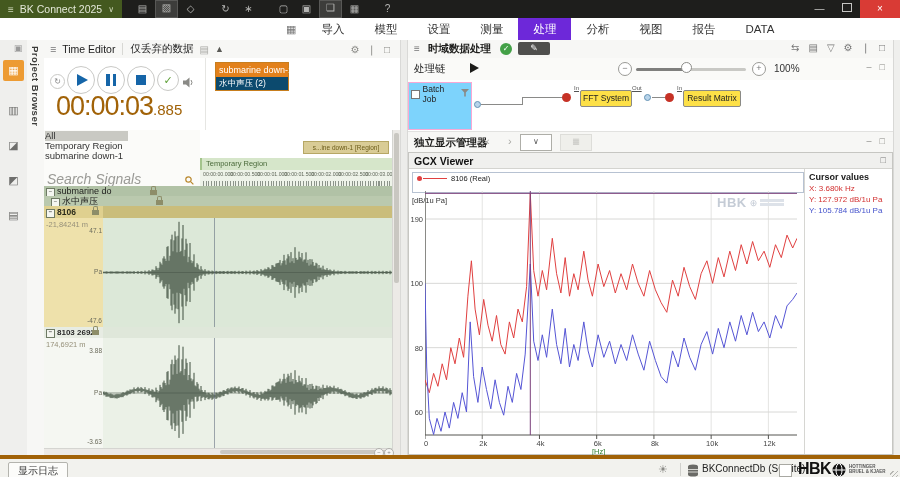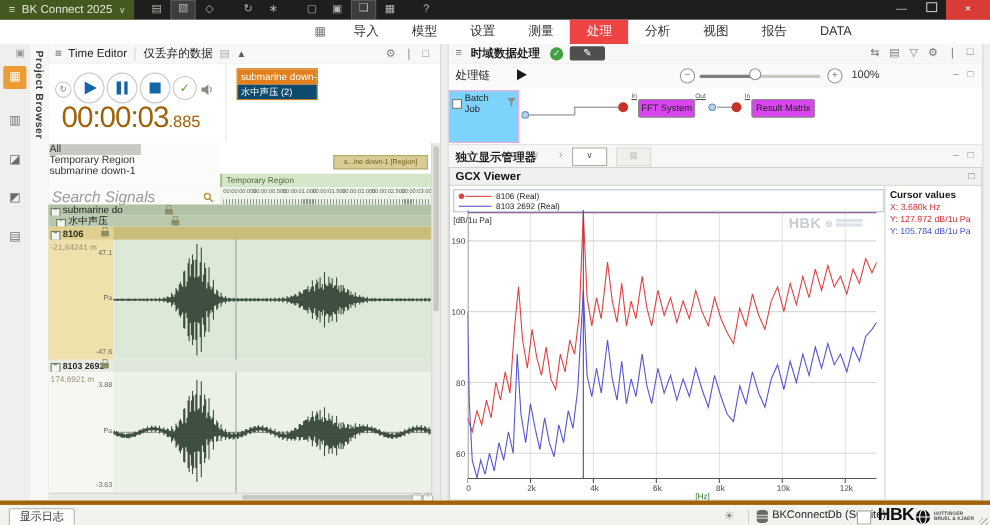--- a/index.html
+++ b/index.html
@@ -14,21 +14,21 @@
   .tbi.pressed{background:#3d3d3b;border:1px solid #585856;line-height:14px;}
   .tb-title{left:0;top:0;width:900px;height:18px;line-height:18px;text-align:center;color:#cfcfcd;font-size:10.5px;pointer-events:none;margin-top:31px;}
   .winbtn{width:27px;height:18px;line-height:18px;text-align:center;color:#c5c5c3;font-size:10px;}
   .winclose{width:40px;background:#d93b35;color:#fff;}
   .maxico{display:inline-block;width:8px;height:7px;border:1px solid #c5c5c3;}
   
   .menubar{left:0;top:18px;width:900px;height:22px;background:#ffffff;border-bottom:1px solid #e3e3e1;}
   .menurow{position:absolute;left:276px;top:0;height:22px;display:flex;align-items:stretch;}
   .menu-ic{line-height:22px;color:#777;font-size:11px;padding:0 10px;}
   .mtab{line-height:22px;font-size:11.5px;color:#333;padding:0 15px;}
-  .mtab.active{background:#ef4444;color:#fff;}
+  .mtab.active{background:#6d28d9;color:#fff;}
   
   .rail{left:0;top:40px;width:27px;height:415px;background:#efefed;border-right:1px solid #dcdcda;}
   .rail-pop{left:14px;top:43px;font-size:9px;color:#999;}
   .rail-ic{position:absolute;left:3px;width:21px;height:21px;line-height:21px;text-align:center;font-size:11px;color:#6e6e6c;}
   .rail-ic.active{background:#ed9b33;color:#fff;border-radius:2px;}
   .pbstrip{left:27px;top:40px;width:17px;height:415px;background:#f7f7f5;border-right:1px solid #dcdcda;}
   .pbtext{left:30px;top:46px;writing-mode:vertical-lr;font-size:9.5px;font-weight:bold;color:#3c3c3a;letter-spacing:0.5px;}
   
   .te-head{left:44px;top:40px;width:356px;height:18px;background:#f7f7f5;border-bottom:1px solid #ddddda;display:flex;align-items:center;font-size:10.5px;color:#222;}
   .te-head .sp{margin-left:6px;}
@@ -99,37 +99,37 @@
   .pct{position:absolute;left:366px;top:5px;font-size:10px;color:#333;}
   .collapse{position:absolute;right:8px;top:4px;color:#8a8a86;font-size:9px;display:flex;gap:8px;}
   .canvas{left:408px;top:80px;width:485px;height:51px;background:#fff;border-bottom:1px solid #d8d8d6;}
   .batchbox{position:absolute;left:0;top:2px;width:62px;height:46px;border:1px solid #f9a8d4;background:#7dd3fc;}
   .batchhead{display:flex;align-items:center;gap:3px;padding:1px 2px;font-size:8.5px;color:#222;}
   .cb{width:7px;height:7px;border:1px solid #777;background:#fff;}
   .wire{position:absolute;background:#8a8a88;}
   .bluedot{position:absolute;width:7px;height:7px;border-radius:50%;background:#b8d4ea;border:1px solid #6593b5;box-sizing:border-box;}
   .reddot{position:absolute;width:9px;height:9px;border-radius:50%;background:#c63226;}
   .portlbl{position:absolute;font-size:6px;color:#555;text-decoration:underline;}
-  .nodebox{position:absolute;top:10px;height:15px;border:1px solid #8a8a86;border-radius:2px;background:#d946ef;font-size:8.5px;line-height:15px;text-align:center;color:#222;}
+  .nodebox{position:absolute;top:10px;height:15px;border:1px solid #8a8a86;border-radius:2px;background:#fde047;font-size:8.5px;line-height:15px;text-align:center;color:#222;}
   .dmbar{left:408px;top:131px;width:485px;height:21px;background:#f7f7f5;border-top:1px solid #e2e2e0;border-bottom:1px solid #cfcfcb;}
   .dm-title{position:absolute;left:6px;top:4px;font-size:10.5px;font-weight:bold;color:#1e1e1c;}
   .navchev{position:absolute;top:3px;font-size:11px;color:#a8a8a4;}
   .ddbtn{position:absolute;left:112px;top:2px;width:30px;height:15px;background:#fff;border:1px solid #aeaea8;color:#555;font-size:8px;line-height:14px;text-align:center;}
   .disbtn{position:absolute;left:152px;top:2px;width:30px;height:15px;background:#efefeb;border:1px solid #dddDD9;border:1px solid #ddddd9;color:#c6c6c2;font-size:8px;line-height:14px;text-align:center;}
   .gcx{left:408px;top:152px;width:485px;height:303px;border:1px solid #c6c6c2;box-sizing:border-box;background:#fff;}
   .gcx-title{position:absolute;left:0;top:0;width:100%;height:16px;background:#f0f0ee;border-bottom:1px solid #d4d4d0;box-sizing:border-box;}
   .gcx-title .t{position:absolute;left:5px;top:2px;font-size:10.5px;font-weight:bold;color:#111;}
   .gcx-title .m{position:absolute;right:6px;top:2px;font-size:9px;color:#777;}
   .gcx-body{position:absolute;left:0;top:16px;width:483px;height:285px;background:#fff;}
   .legendbox{position:absolute;left:3px;top:3px;width:392px;height:21px;border:1px solid #b7c2d2;box-sizing:border-box;padding:1px 0 0 4px;}
   .legrow{display:flex;align-items:center;height:9px;gap:4px;font-size:7.5px;color:#222;}
   .legmark{width:30px;display:flex;align-items:center;}
   .ylab{position:absolute;left:3px;top:27px;font-size:7.5px;color:#333;}
   .plotlabel{position:absolute;font-size:7.5px;color:#444;}
-  .hzlab{position:absolute;left:183px;top:278px;font-size:7.5px;color:#2f7d2f;margin-left:40px;}
+  .hzlab{position:absolute;left:183px;top:278px;font-size:7.5px;color:#2f7d2f;}
   .wm{position:absolute;left:308px;top:26px;display:flex;align-items:center;gap:3px;color:#c5ccd6;}
   .wm .b{font-size:13px;font-weight:bold;letter-spacing:0.5px;}
   .wm .lines div{width:24px;height:2.5px;background:#dde2e9;margin:1.5px 0;}
   .curdiv{position:absolute;left:395px;top:0;width:1px;height:285px;background:#d6d6d2;}
   .cur-h{position:absolute;left:400px;top:3px;font-size:9px;font-weight:bold;color:#1a1a1a;}
   .cur-x{position:absolute;left:400px;top:15px;font-size:8px;color:#d23030;}
   .cur-y1{position:absolute;left:400px;top:26px;font-size:8px;color:#d23030;}
   .cur-y2{position:absolute;left:400px;top:37px;font-size:8px;color:#4553cc;}
   .rscroll{left:893px;top:40px;width:7px;height:415px;background:#efefed;border-left:1px solid #d8d8d6;}
   
@@ -402,26 +402,20 @@
       <span class="m">□</span>
     </div>
     <div class="gcx-body" id="gcxbody">
       <div class="legendbox" id="legendbox">
           <div class="legrow">
             <span class="legmark">
               <span style="width: 5px; height: 5px; border-radius: 50%; background: rgb(224, 64, 64); display: inline-block; margin-right: 1px;"></span>
               <span style="flex: 1 1 0%; height: 1px; background: rgb(224, 64, 64);"></span>
             </span>
             <span>8106 (Real)</span>
-          </div>
-          <div class="legrow">
-            <span class="legmark">
-              <span style="flex: 1 1 0%; height: 1px; background: rgb(85, 85, 213);"></span>
-            </span>
-            <span>8103 2692 (Real)</span>
           </div>
         </div>
       <span class="ylab">[dB/1u Pa]</span>
       <svg id="spectrum-svg" width="372" height="250" style="position:absolute;left:16px;top:22px">
           <line x1="57.23076923076923" y1="0" x2="57.23076923076923" y2="244" stroke="#e4e4e2" stroke-width="1"></line>
           <line x1="114.46153846153847" y1="0" x2="114.46153846153847" y2="244" stroke="#e4e4e2" stroke-width="1"></line>
           <line x1="171.6923076923077" y1="0" x2="171.6923076923077" y2="244" stroke="#e4e4e2" stroke-width="1"></line>
           <line x1="228.92307692307693" y1="0" x2="228.92307692307693" y2="244" stroke="#e4e4e2" stroke-width="1"></line>
           <line x1="286.1538461538462" y1="0" x2="286.1538461538462" y2="244" stroke="#e4e4e2" stroke-width="1"></line>
           <line x1="343.3846153846154" y1="0" x2="343.3846153846154" y2="244" stroke="#e4e4e2" stroke-width="1"></line>

